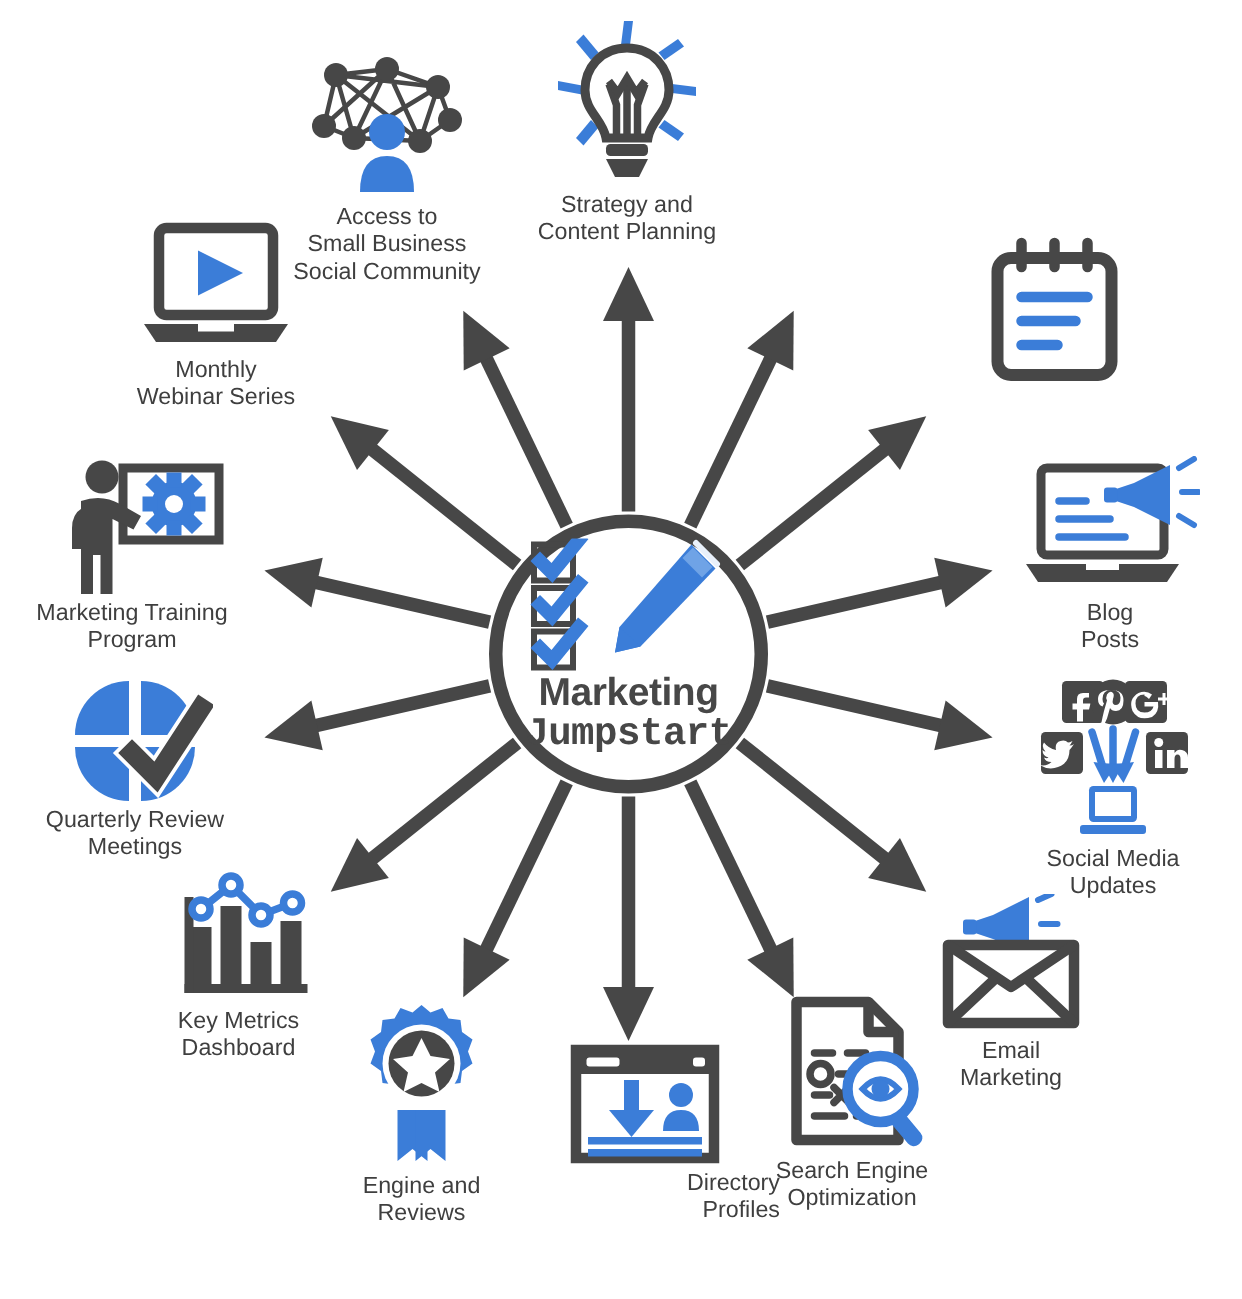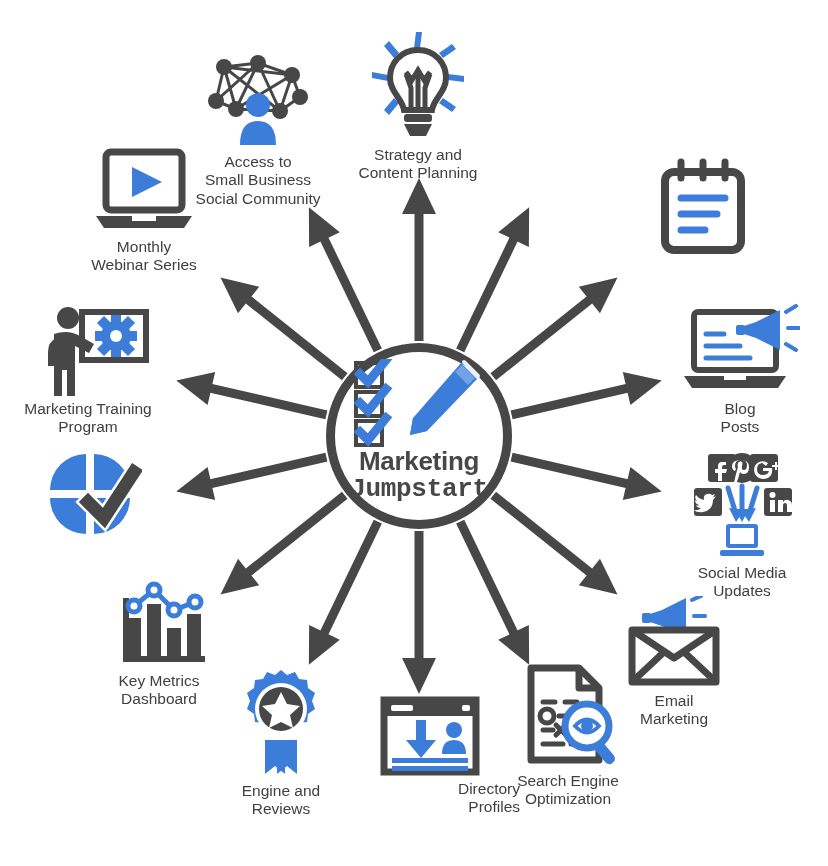--- a/index.html
+++ b/index.html
@@ -184,21 +184,21 @@
     <svg class="art" width="104" height="86" viewBox="0 0 104 86">
       <rect x="14" y="4" width="76" height="58" rx="5" fill="none" stroke="#474747" stroke-width="7"></rect>
       <polygon points="40,19 40,49 70,34" fill="#3b7dd8"></polygon>
       <path d="M4 68 L100 68 L92 80 L12 80 Z" fill="#474747"></path>
       <rect x="40" y="68" width="24" height="5" fill="#ffffff"></rect>
     </svg>
     <span class="label">Monthly
 Webinar Series</span>
   </div>
 
-  <div class="node" style="left:168px; top:49px;">
+  <div class="node" style="left:168px; top:32px;">
     <svg class="art" width="104" height="100" viewBox="0 0 104 100">
       <g stroke="#474747" stroke-width="3" fill="none">
         <path d="M18 18 L52 14 L86 26 L74 62 L30 60 Z"></path>
         <path d="M18 18 L74 62 M52 14 L30 60 M86 26 L30 60 M18 18 L86 26 M52 14 L74 62"></path>
         <path d="M10 52 L18 18 M10 52 L30 60 M94 48 L86 26 M94 48 L74 62 M10 52 L52 14"></path>
       </g>
       <g fill="#474747">
         <circle cx="18" cy="18" r="8"></circle>
         <circle cx="52" cy="14" r="8"></circle>
         <circle cx="86" cy="26" r="8"></circle>
@@ -210,21 +210,21 @@
       <g fill="#3b7dd8">
         <circle cx="52" cy="56" r="12"></circle>
         <path d="M34 96 q0 -24 18 -24 q18 0 18 24 Z"></path>
       </g>
     </svg>
     <span class="label">Access to
 Small Business
 Social Community</span>
   </div>
 
-  <div class="node" style="left:328px; top:30px;">
+  <div class="node" style="left:328px; top:12px;">
     <svg class="art" width="96" height="112" viewBox="0 0 96 112">
       <g fill="#3b7dd8">
         <polygon points="46,2 52,2 50,18 44,18"></polygon>
         <polygon points="14,16 19,11 29,23 24,28"></polygon>
         <polygon points="82,14 86,19 73,28 69,23"></polygon>
         <polygon points="2,48 2,42 18,45 18,51"></polygon>
         <polygon points="94,46 94,52 78,50 78,44"></polygon>
         <polygon points="14,80 19,85 29,73 24,68"></polygon>
         <polygon points="82,82 86,77 73,68 69,73"></polygon>
       </g>
@@ -427,20 +427,22 @@
     <svg class="art" width="104" height="84" viewBox="0 0 104 84">
       <g fill="#3b7dd8">
         <path d="M48 40 L48 4 A36 36 0 0 0 12 40 Z"></path>
         <path d="M56 40 L56 4 A36 36 0 0 1 92 40 Z"></path>
         <path d="M48 48 L12 48 A36 36 0 0 0 48 84 Z"></path>
         <path d="M56 48 L92 48 A36 36 0 0 1 56 84 Z"></path>
       </g>
       <path d="M50 52 L66 68 L96 22" fill="none" stroke="#ffffff" stroke-width="18" stroke-linecap="square"></path>
       <path d="M50 52 L66 68 L96 22" fill="none" stroke="#474747" stroke-width="13" stroke-linecap="square"></path>
     </svg>
+    <span class="label">Quarterly Review
+Meetings</span>
   </div>
 
   <div class="node" style="left:-2px; top:304px;">
     <svg class="art" width="124" height="92" viewBox="0 0 124 92">
       <rect x="56" y="8" width="64" height="48" fill="#ffffff" stroke="#474747" stroke-width="6"></rect>
       <g fill="#474747">
         <circle cx="42" cy="14" r="11"></circle>
         <path d="M28 30 q14 -5 26 2 l14 8 l-5 9 l-14 -7 l0 50 l-8 0 l0 -26 l-5 0 l0 26 l-8 0 Z"></path>
         <path d="M30 34 q-8 4 -8 14 l0 14 l8 0 Z"></path>
       </g>

